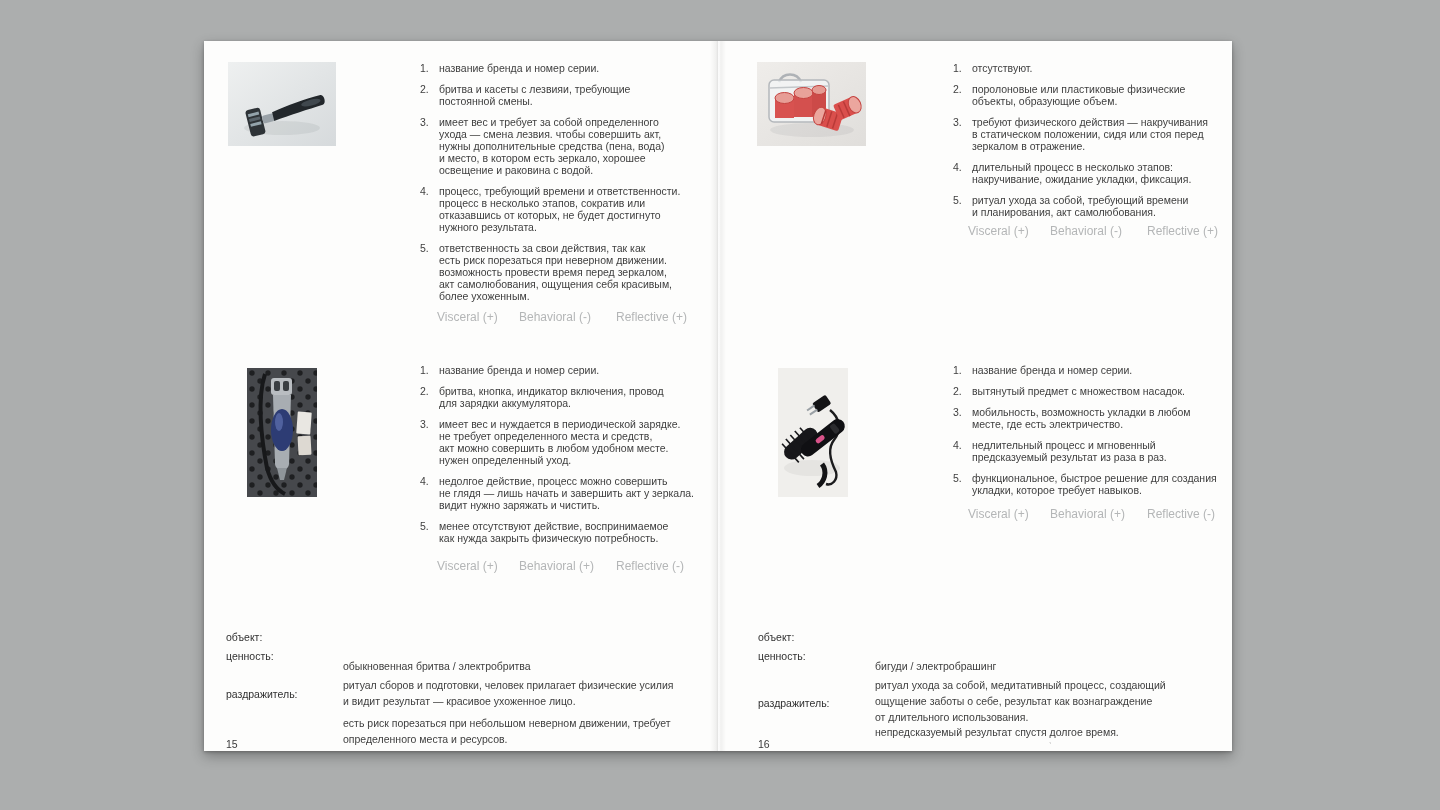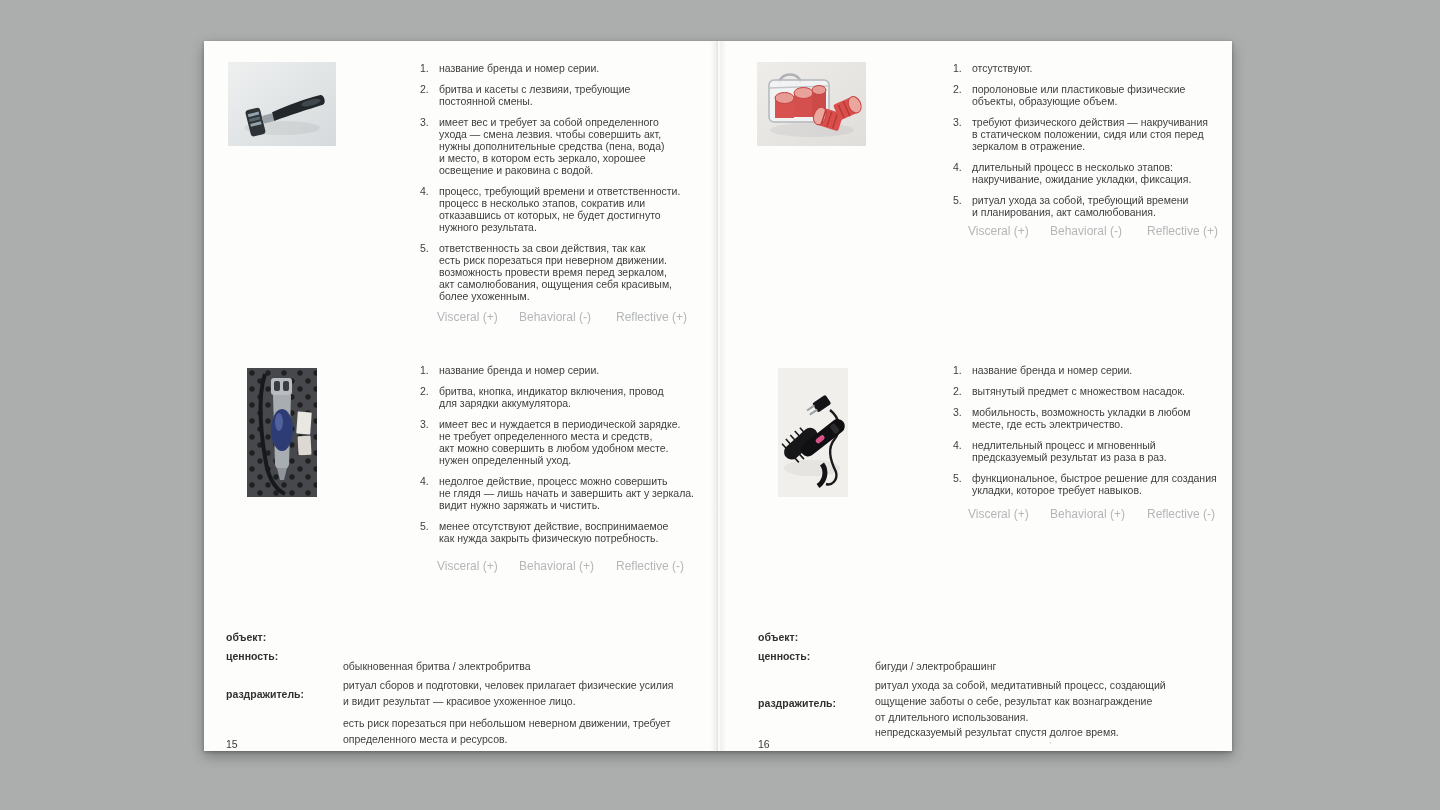--- a/index.html
+++ b/index.html
@@ -15,21 +15,21 @@
                    rgba(255,255,255,0.85) 54%,rgba(0,0,0,0.05) 68%,rgba(0,0,0,0) 100%);}
   .photo{position:absolute;overflow:hidden;}
   .photo svg{display:block;}
   .list{position:absolute;font-size:10.5px;line-height:12px;color:#3e3e3e;}
   .li{display:flex;margin-bottom:9px;}
   .num{width:19px;flex:none;}
   .txt{white-space:pre-line;}
   .ratings{position:absolute;display:grid;grid-template-columns:82px 97px auto;
            font-size:12px;line-height:12px;color:#b4b6b7;}
   .footrow{position:absolute;display:flex;font-size:10.5px;line-height:16px;color:#3e3e3e;}
-  .flabel{width:117px;flex:none;font-weight:bold;color:#313131;}
+  .flabel{width:117px;flex:none;font-weight:normal;color:#313131;}
   .fvalue{white-space:pre-line;width:360px;margin-top:29px;}
   .pagenum{position:absolute;font-size:10.5px;color:#3a3a3a;margin-top:16px;}
   .stray{position:absolute;left:330px;top:700px;font-size:8px;color:#9a9a9a;transform:rotate(20deg);}
 </style>
 </head>
 <body>
 
 <div class="stage">
   <div class="spread">
 

